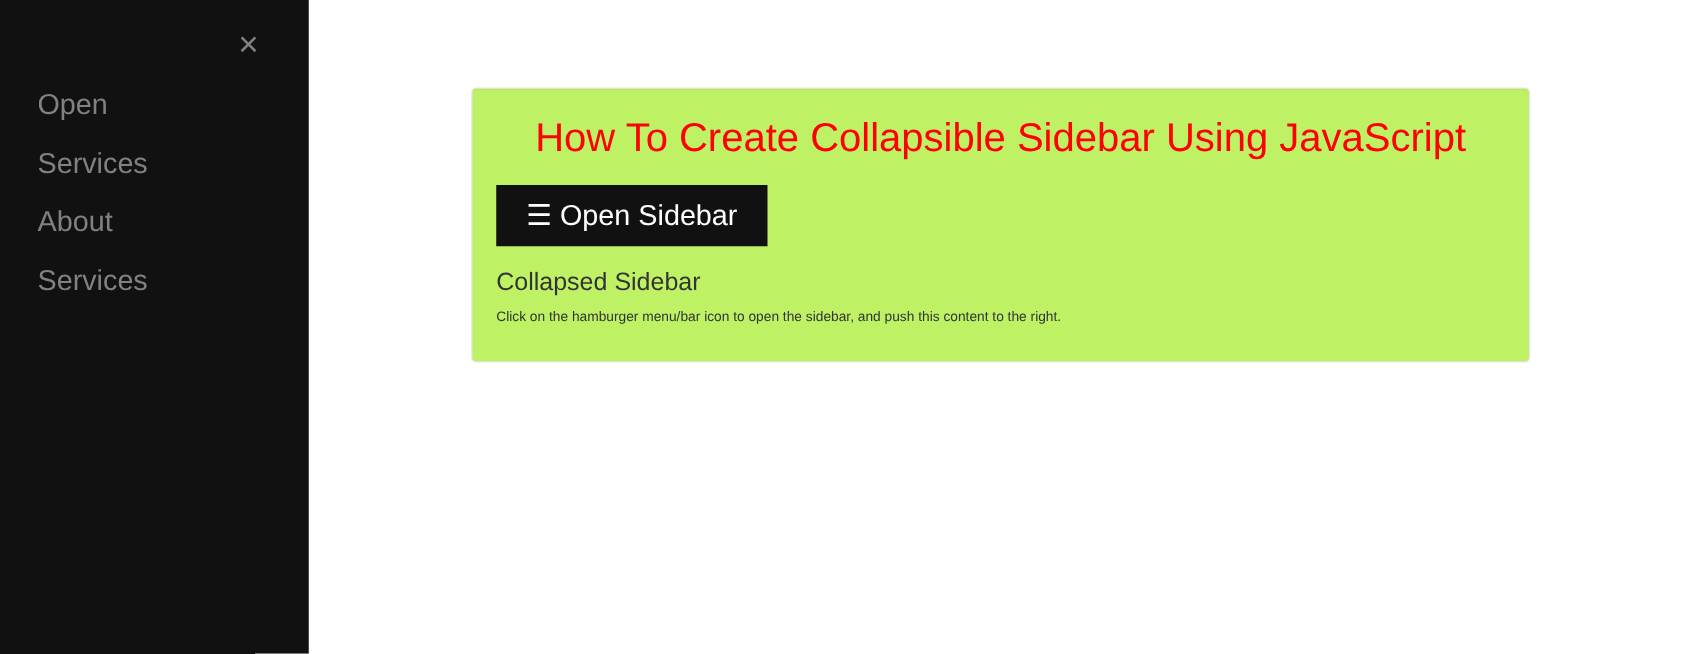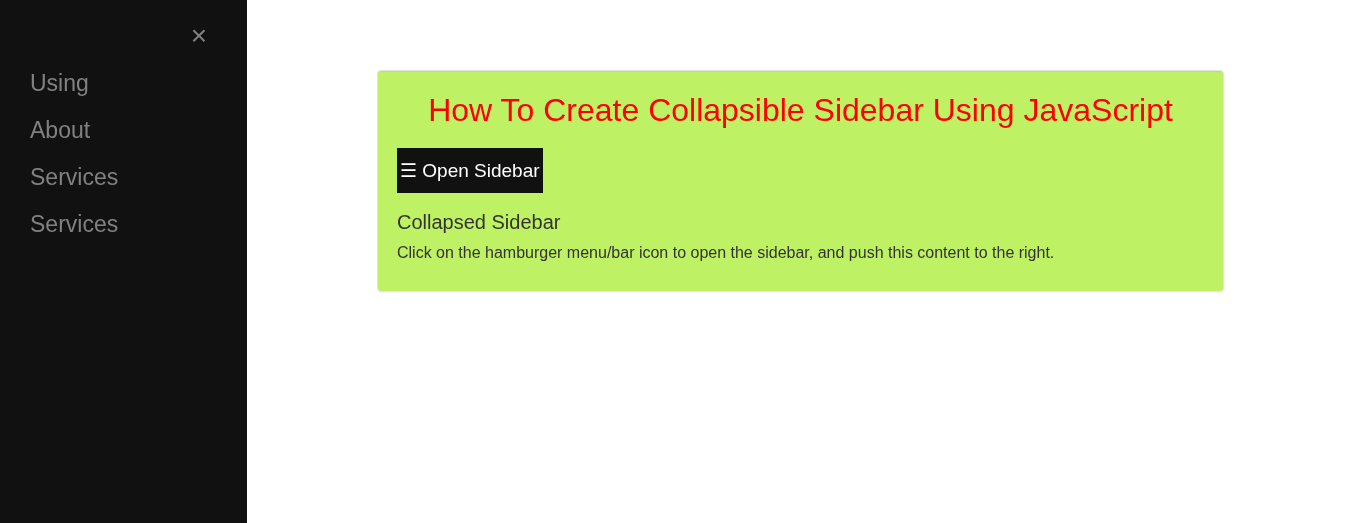--- a/index.html
+++ b/index.html
@@ -54,49 +54,49 @@
     }
     .title {
       color: red;
       text-align: center;
       font-size: 32px;
       font-weight: 500;
       margin-bottom: 18px;
       line-height: 1.25;
     }
     .openbtn {
-      font-size: 19px;
+      font-size: 23px;
       cursor: pointer;
       background-color: #111;
       color: #fff;
-      padding: 11px 3px;
+      padding: 11px 24px;
       border: none;
       display: inline-block;
     }
     .subheading {
       font-size: 20px;
       color: #333;
       font-weight: 500;
       margin-top: 18px;
       margin-bottom: 10px;
     }
     .desc {
-      font-size: 16px;
+      font-size: 11px;
       color: #333;
       margin-bottom: 10px;
     }
   </style>
 </head>
 <body>
 
 <div class="sidebar">
   <a class="closebtn">×</a>
-  <a href="#">Using</a>
+  <a href="#">Open</a>
+  <a href="#">Services</a>
   <a href="#">About</a>
-  <a href="#">Services</a>
   <a href="#">Services</a>
 </div>
 
 <div class="main">
   <div class="panel">
     <h2 class="title">How To Create Collapsible Sidebar Using JavaScript</h2>
     <button class="openbtn">☰ Open Sidebar</button>
     <h2 class="subheading">Collapsed Sidebar</h2>
     <p class="desc">Click on the hamburger menu/bar icon to open the sidebar, and push this content to the right.</p>
   </div>

